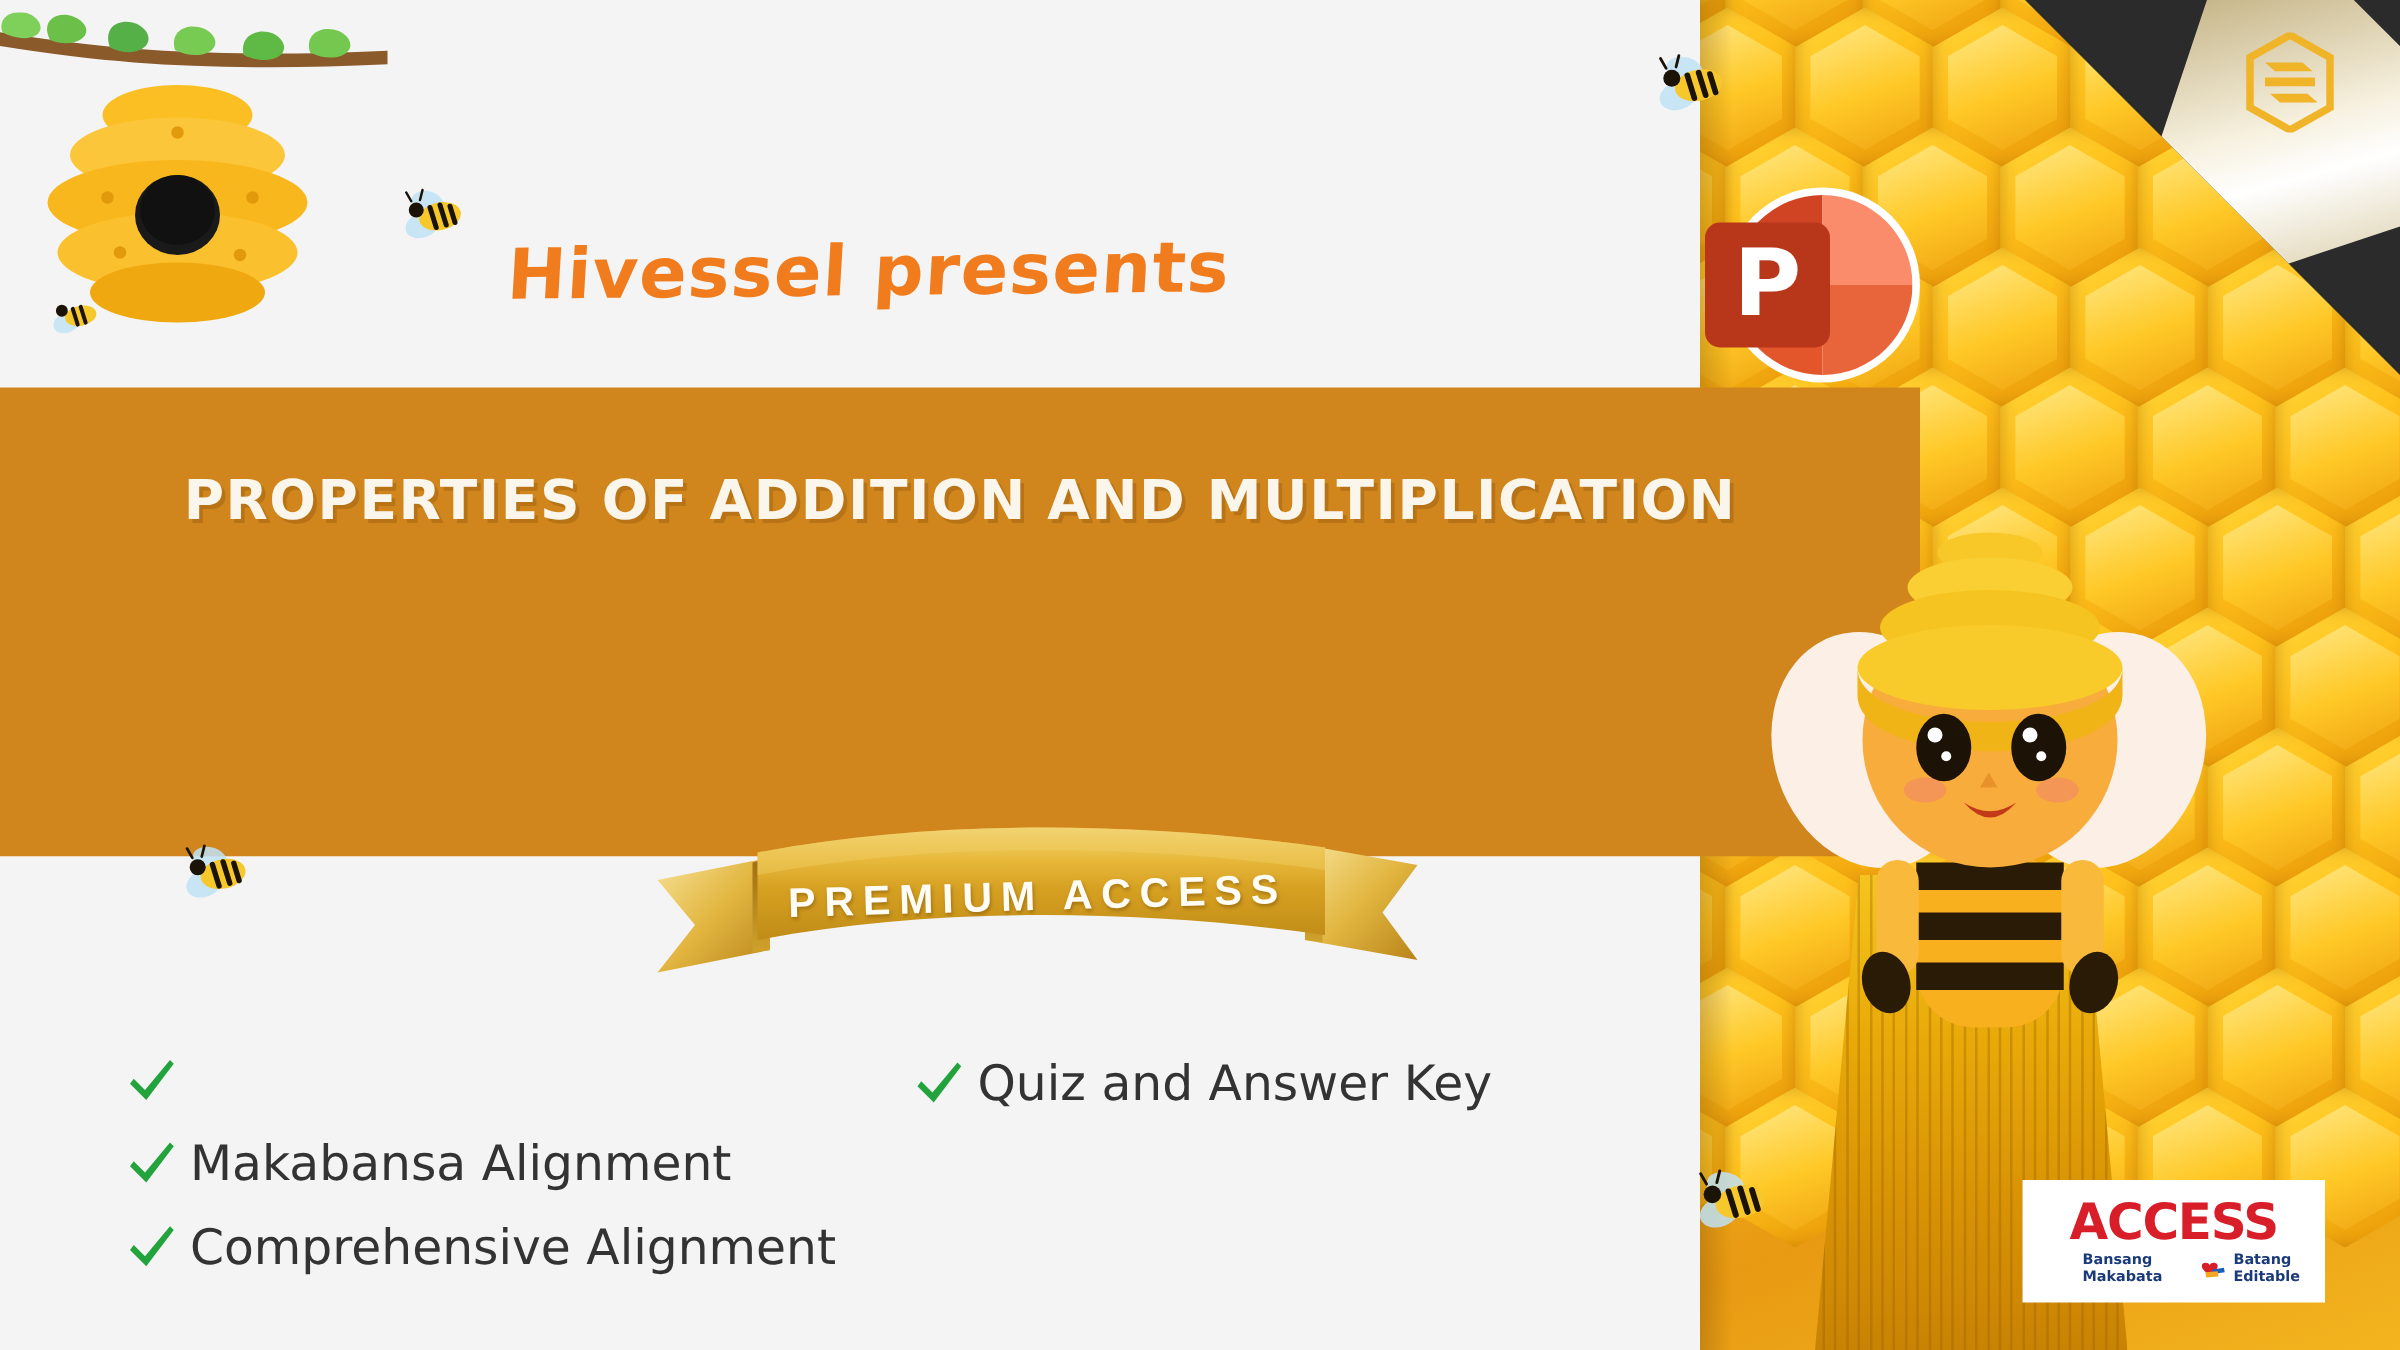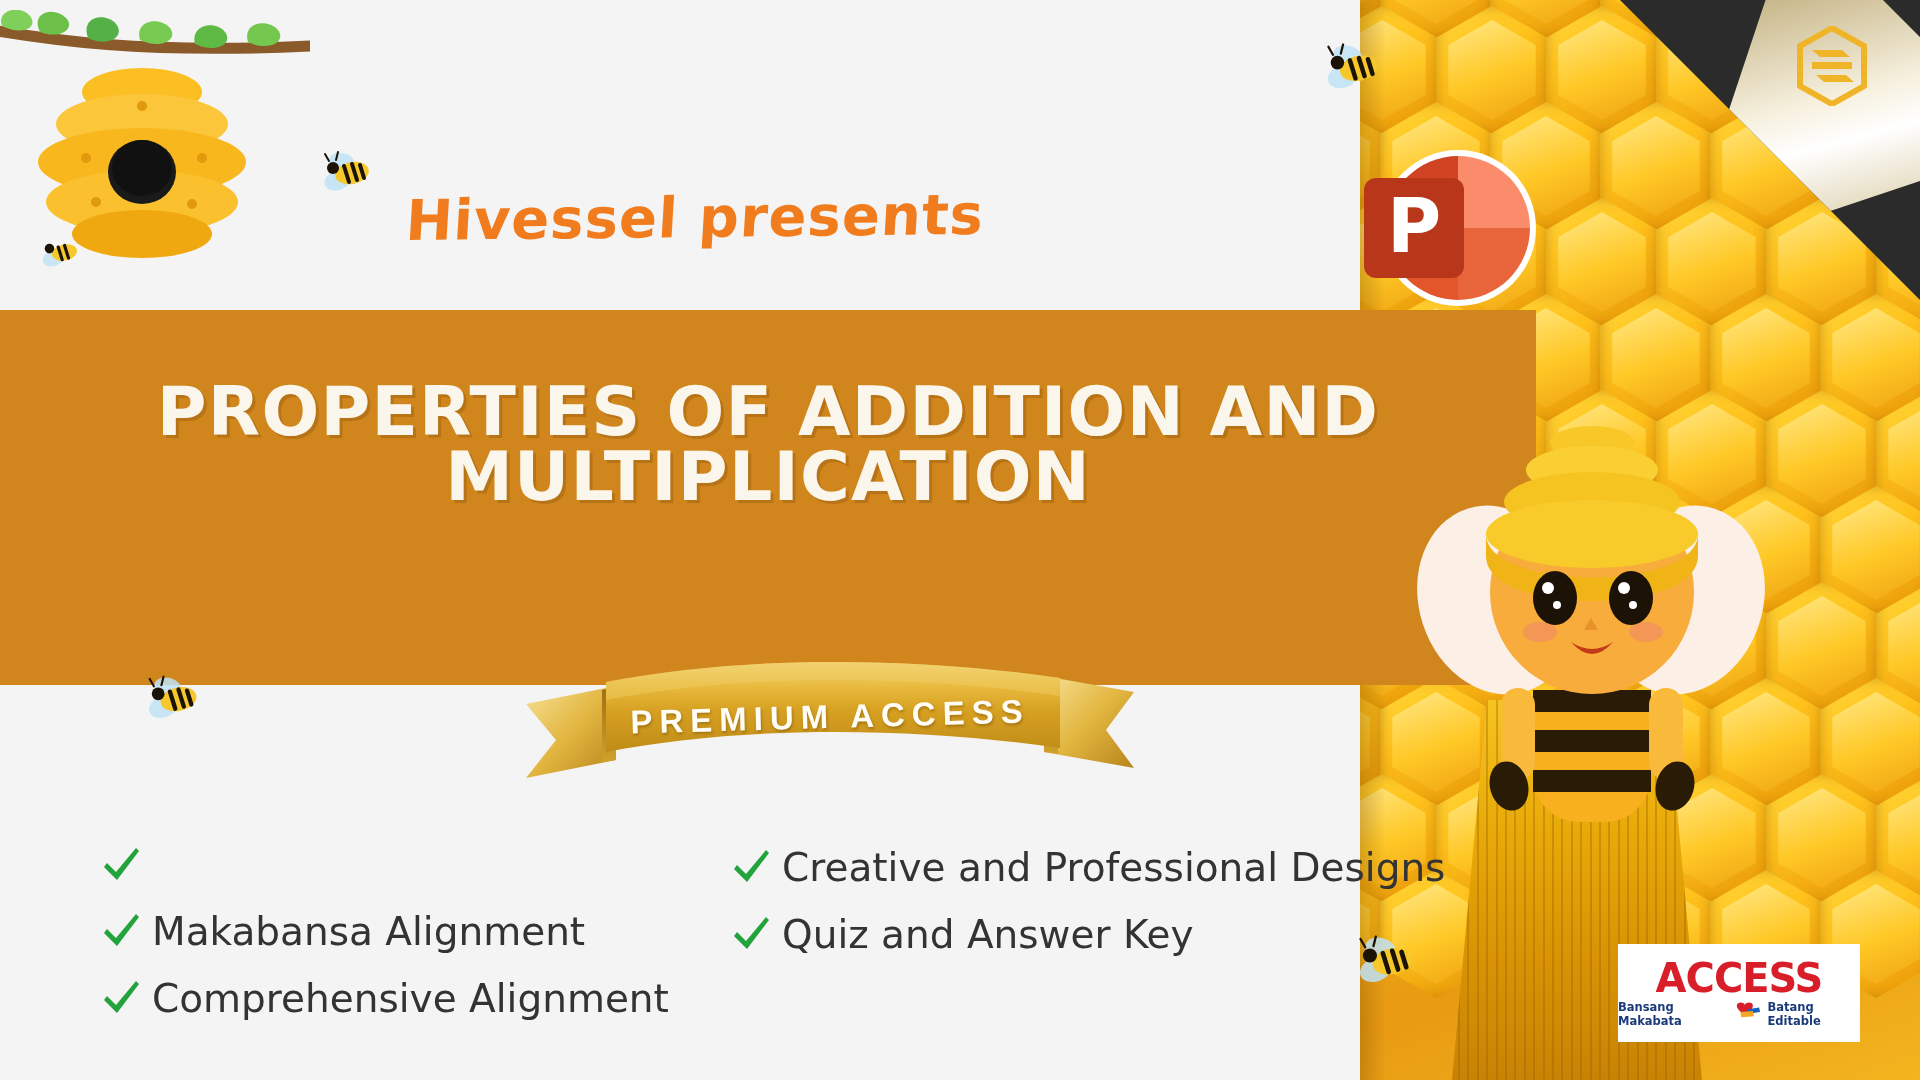--- a/index.html
+++ b/index.html
@@ -79,21 +79,21 @@
     text-align:center;
     font-family:"DejaVu Sans", sans-serif;
     font-weight:700; font-size:56px; color:#F07C1E;
     letter-spacing:1px;
     transform:skewX(-4deg) rotate(-.6deg);
   }
   .presents span{ display:inline-block; }
   .title{
     position:absolute; left:0; top:380px; width:1536px; text-align:center;
     font-family:"DejaVu Sans", sans-serif;
-    font-weight:700; font-size:68px; line-height:.95;
+    font-weight:700; font-size:44px; line-height:.95;
     color:#FAF6EC; letter-spacing:1.2px;
     text-shadow:3px 3px 0 rgba(120,70,5,.28);
     padding:0 120px;
   }
   .subtitle{
     position:absolute; left:0; top:598px; width:1536px; text-align:center;
     font-weight:700; font-size:38px; color:#FBF3DC; letter-spacing:4px;
   }
 
   
@@ -125,21 +125,21 @@
   .matatag{
     position:absolute; left:1618px; top:944px; width:242px; height:98px;
     background:#FFFFFF; display:flex; flex-direction:column;
     align-items:center; justify-content:center; gap:2px;
   }
   .matatag-word{
     font-family:"DejaVu Sans", sans-serif;
     font-weight:700; font-size:40px; color:#D81E28; letter-spacing:-1px;
     line-height:1;
   }
-  .matatag-sub{ display:flex; align-items:flex-start; gap:6px; }
+  .matatag-sub{ display:flex; align-items:flex-end; gap:6px;padding-left:48px; }
   .matatag-sub span{
     font-size:11.5px; color:#1B3A7A; font-weight:700;
     font-family:"DejaVu Sans", sans-serif;
   }
 
   
   .mascot{ position:absolute; left:1405px; top:330px; width:370px; height:500px; }
   .straw{
     position:absolute; left:1452px; top:700px; width:250px; height:380px;
     background:linear-gradient(180deg,#F6C420 0%,#E8A908 35%,#D89204 70%,#C98304 100%);
@@ -342,26 +342,20 @@
         </svg>
         <span class="feat-label">Comprehensive Alignment</span>
       </div>
     </div>
 
     <div class="col right">
       <div class="feat">
         <svg class="check" viewBox="0 0 42 42">
           <path d="M4,22 L7,18 L16,27 L36,3 L39,6 L17,35 Z" fill="#22A33C"></path>
         </svg>
-        <span class="feat-label">Creative and Professional Designs</span>
-      </div>
-      <div class="feat">
-        <svg class="check" viewBox="0 0 42 42">
-          <path d="M4,22 L7,18 L16,27 L36,3 L39,6 L17,35 Z" fill="#22A33C"></path>
-        </svg>
         <span class="feat-label">Quiz and Answer Key</span>
       </div>
     </div>
   </div>
 
   <div class="straw" id="straw">
       <i style="left: 6px;"></i>
       <i style="left: 15.4px;"></i>
       <i style="left: 24.8px;"></i>
       <i style="left: 34.2px;"></i>

